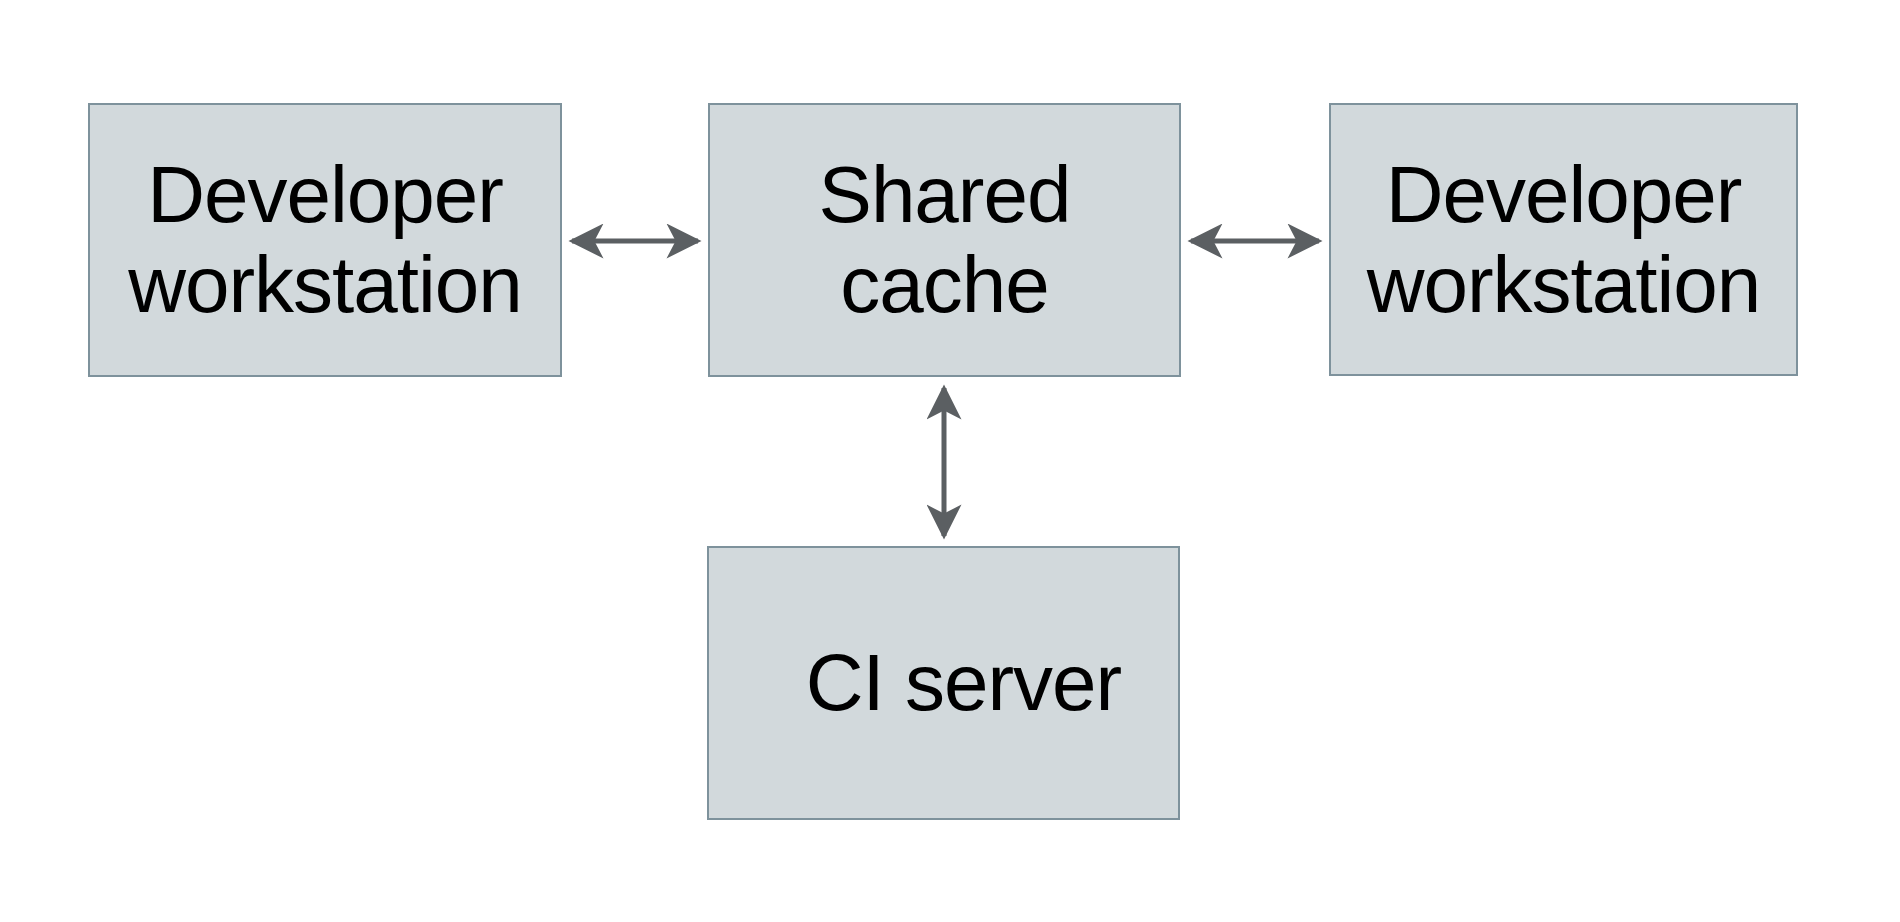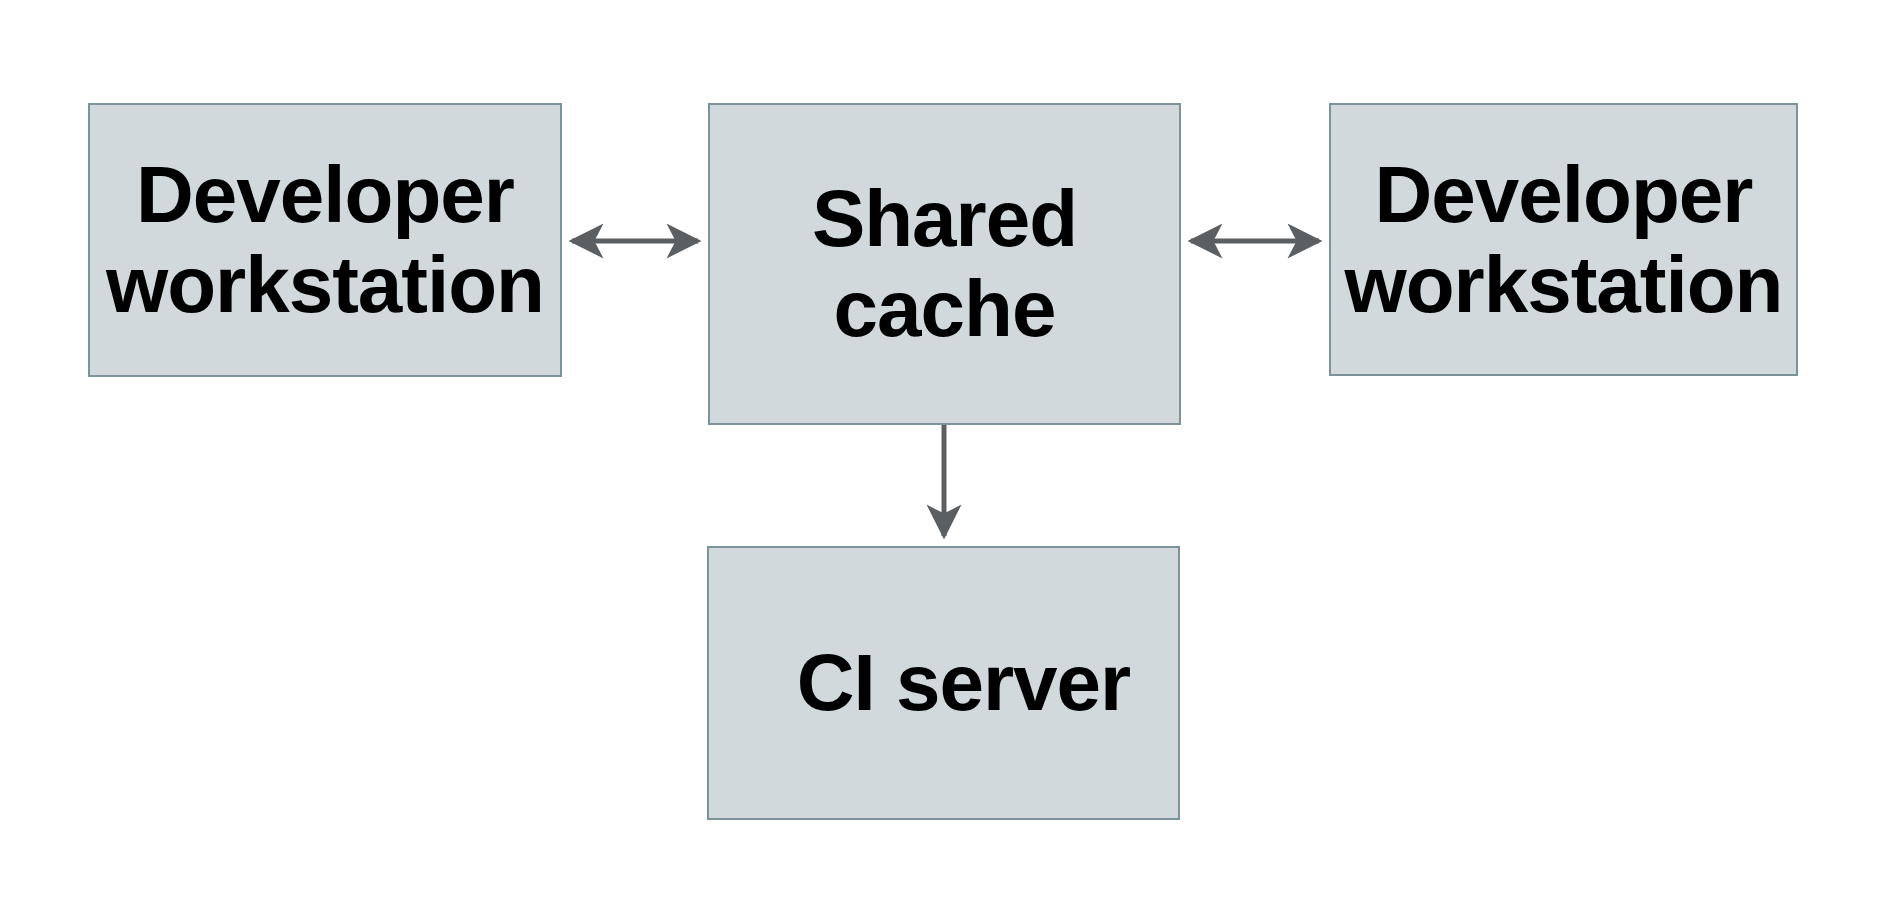--- a/index.html
+++ b/index.html
@@ -22,31 +22,30 @@
     background: var(--background);
   }
   .node {
     position: absolute;
     background: var(--node-fill);
     border: 2px solid var(--node-border);
     display: flex;
     align-items: center;
     justify-content: center;
     text-align: center;
-    font-weight: bold;
   }
   .node-label {
     font-size: 80px;
     line-height: 1.12;
     color: var(--text);
     white-space: pre-line;
     letter-spacing: -1px;
   }
   #node-dev-left   { left:  88px; top: 103px; width: 474px; height: 274px; }
-  #node-cache      { left: 708px; top: 103px; width: 473px; height: 322px; }
+  #node-cache      { left: 708px; top: 103px; width: 473px; height: 274px; }
   #node-dev-right  { left: 1329px; top: 103px; width: 469px; height: 273px; }
   #node-ci         { left: 707px; top: 546px; width: 473px; height: 274px; padding-left: 40px; }
   .edges {
     position: absolute;
     left: 0; top: 0;
     width: 1900px; height: 922px;
     pointer-events: none;
   }
   .arrow-line {
     stroke: var(--arrow);

